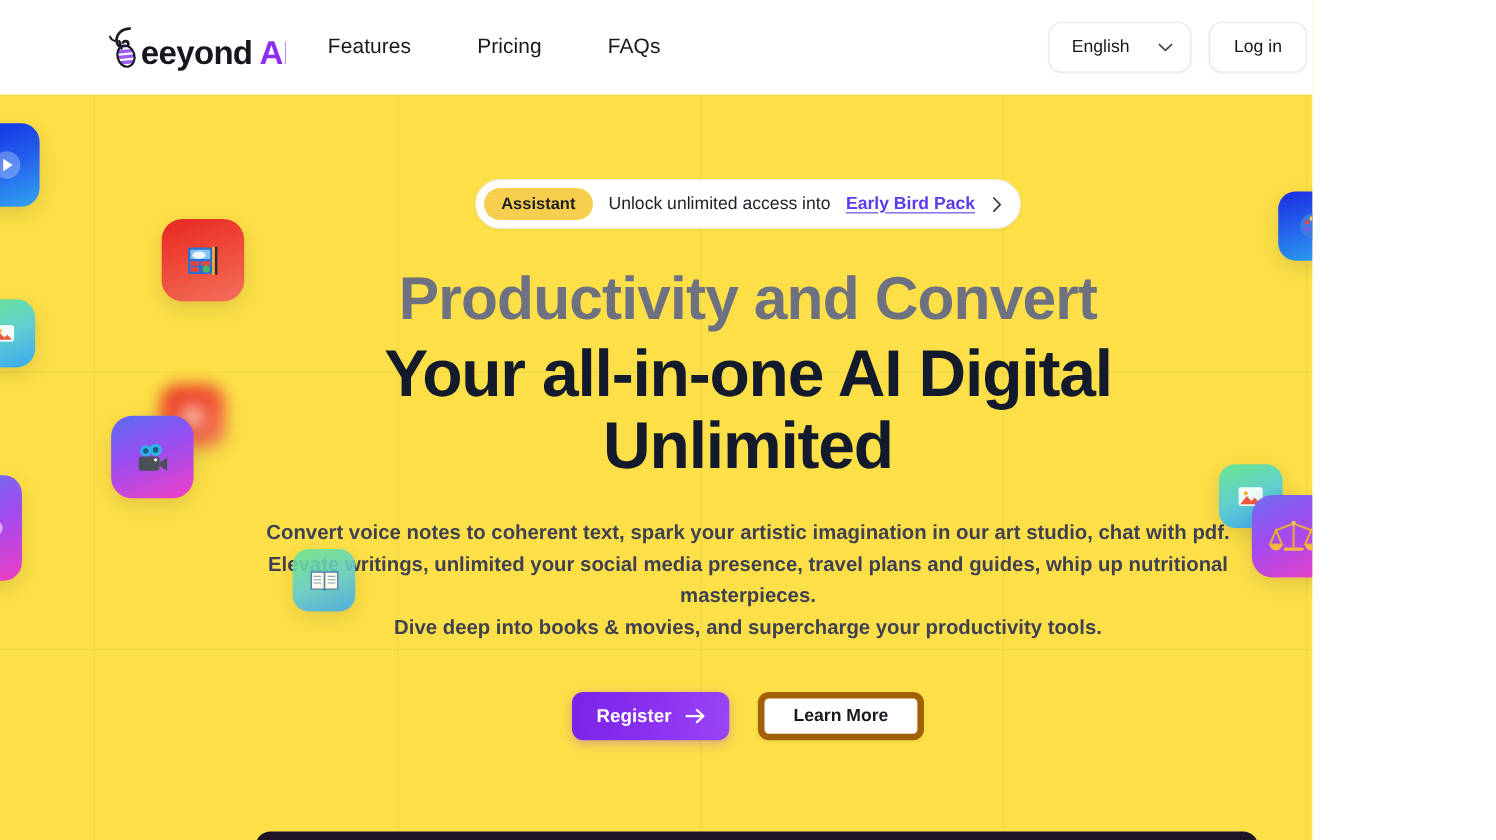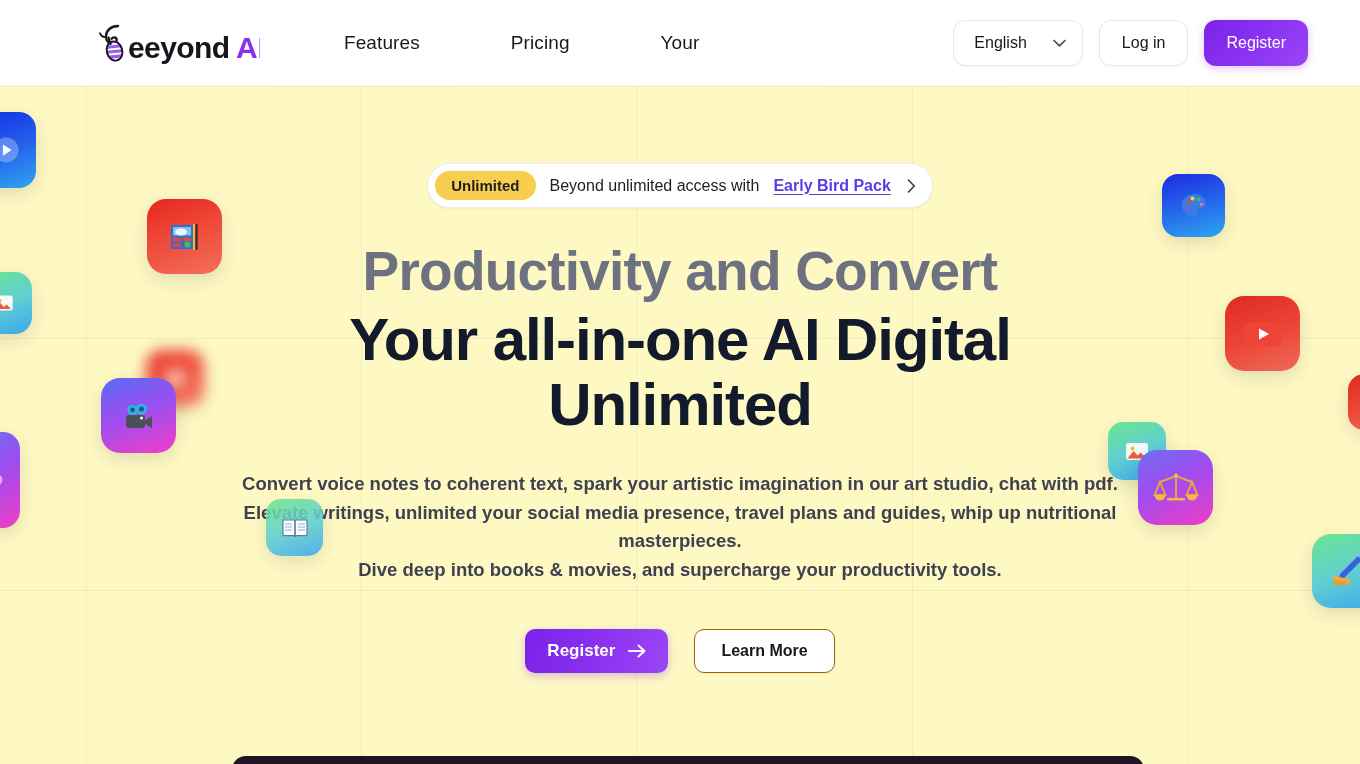--- a/index.html
+++ b/index.html
@@ -4,21 +4,21 @@
 <title>Beeyond AI</title>
 <style>
   * { box-sizing: border-box; margin: 0; padding: 0; }
   html, body {
     width: 1360px; height: 764px;
     overflow: hidden;
     background: #ffffff;
     font-family: "Liberation Sans", "DejaVu Sans", sans-serif;
     color: #1b1b28;
   }
-  #page { position: relative; width: 1360px; height: 764px; overflow: hidden; background:#fef9c3; }
+  #page { position: relative; width: 1193px; height: 764px; overflow: hidden; background:#fde047; }
 
   
   .grid-layer {
     position: absolute; left: 0; top: 86px; width: 1360px; height: 678px;
     background-image:
       linear-gradient(to right, rgba(17,24,39,0.055) 1px, transparent 1px),
       linear-gradient(to bottom, rgba(17,24,39,0.055) 1px, transparent 1px);
     background-size: 275.5px 252px;
     background-position: 85.5px 0px;
     pointer-events: none;
@@ -29,21 +29,21 @@
   .header {
     position: absolute; left: 0; top: 0; width: 1360px; height: 86px;
     display: flex; align-items: center;
     padding: 0 52px 0 88px;
     background: #fff;
     z-index: 40;
   }
   .logo { display: flex; align-items: center; height: 52px; flex: 0 0 auto; }
   .logo svg { display: block; }
 
-  .nav { display: flex; align-items: flex-start; gap: 87px; margin-left: 82px; }
+  .nav { display: flex; align-items: flex-start; gap: 56px; margin-left: 36px; }
   .nav-item {
     font-size: 19px; color: #18181f; letter-spacing: .1px;
     cursor: pointer; background: none; border: none;
     font-family: inherit; padding: 6px 2px; white-space: nowrap;
   }
 
   .header-right { margin-left: auto; display: flex; gap: 16px; }
 
   .lang-select {
     display: flex; align-items: center; gap: 26px;
@@ -111,21 +111,21 @@
   .cta-row { display: flex; justify-content: center; gap: 26px; margin-top: 44px; }
   .btn-register-cta {
     display: inline-flex; align-items: center; gap: 13px;
     height: 44px; padding: 0 22px; border: none; border-radius: 10px;
     background: linear-gradient(100deg, #7a23e8 0%, #8a31f0 50%, #9a45f5 100%);
     color: #fff; font-size: 17px; font-weight: 600; cursor: pointer;
     font-family: inherit; box-shadow: 0 3px 10px rgba(124,42,232,.3);
   }
   .btn-register-cta .arrow { width: 18px; height: 14px; display:block; }
   .btn-learn {
-    height: 44px; padding: 0 26px; border: 1px solid #a16207; border-radius: 10px;
+    height: 44px; padding: 0 26px; border: 6px solid #a16207; border-radius: 10px;
     background: #fff; color: #17171e; font-size: 16px; font-weight: 700;
     cursor: pointer; font-family: inherit; box-shadow: 0 1px 3px rgba(16,24,40,.05);
   }
 
   
   .bottom-card {
     position: absolute; left: 232px; top: 756px; width: 912px; height: 34px;
     background: #1d1426; border-radius: 14px 14px 0 0;
     z-index: 25;
   }
@@ -295,41 +295,41 @@
         <path d="M20.5 19.5 22.5 26" fill="none" stroke="#1a1a22" stroke-width="2.3" stroke-linecap="round"></path>
 
         <text x="40" y="40" font-family="Liberation Sans, sans-serif" font-size="30" font-weight="700" fill="#16161e" letter-spacing="-0.6">eeyond</text>
         <text x="148" y="40" font-family="Liberation Sans, sans-serif" font-size="30" font-weight="700" fill="#8b2ef0" letter-spacing="-0.2">AI</text>
       </svg>
     </a>
 
     <nav class="nav">
       <button class="nav-item">Features</button>
       <button class="nav-item">Pricing</button>
-      <button class="nav-item">Your</button>
+      <button class="nav-item">FAQs</button>
     </nav>
 
     <div class="header-right">
       <button class="lang-select">
         <span>English</span>
         <svg class="chev" viewBox="0 0 13 8" aria-hidden="true">
           <path d="M1 1.5 6.5 6.8 12 1.5" fill="none" stroke="#4a4a55" stroke-width="1.7" stroke-linecap="round" stroke-linejoin="round"></path>
         </svg>
       </button>
       <button class="btn-login">Log in</button>
       <button class="btn-register-top">Register</button>
     </div>
   </header>
 
   <main class="hero">
 
     <div class="promo-wrap">
       <div class="promo">
-        <span class="promo-pill">Unlimited</span>
-        <span class="promo-text">Beyond unlimited access with</span>
+        <span class="promo-pill">Assistant</span>
+        <span class="promo-text">Unlock unlimited access into</span>
         <a class="promo-link" href="#">Early Bird Pack</a>
         <svg class="promo-chev" viewBox="0 0 9 14" aria-hidden="true">
           <path d="M1.5 1 7.2 7 1.5 13" fill="none" stroke="#3a3a45" stroke-width="1.6" stroke-linecap="round" stroke-linejoin="round"></path>
         </svg>
       </div>
     </div>
 
     <div class="headings">
       <div class="h-sub">Productivity and Convert</div>
       <h1 class="h-main">Your all-in-one AI Digital Unlimited</h1>

